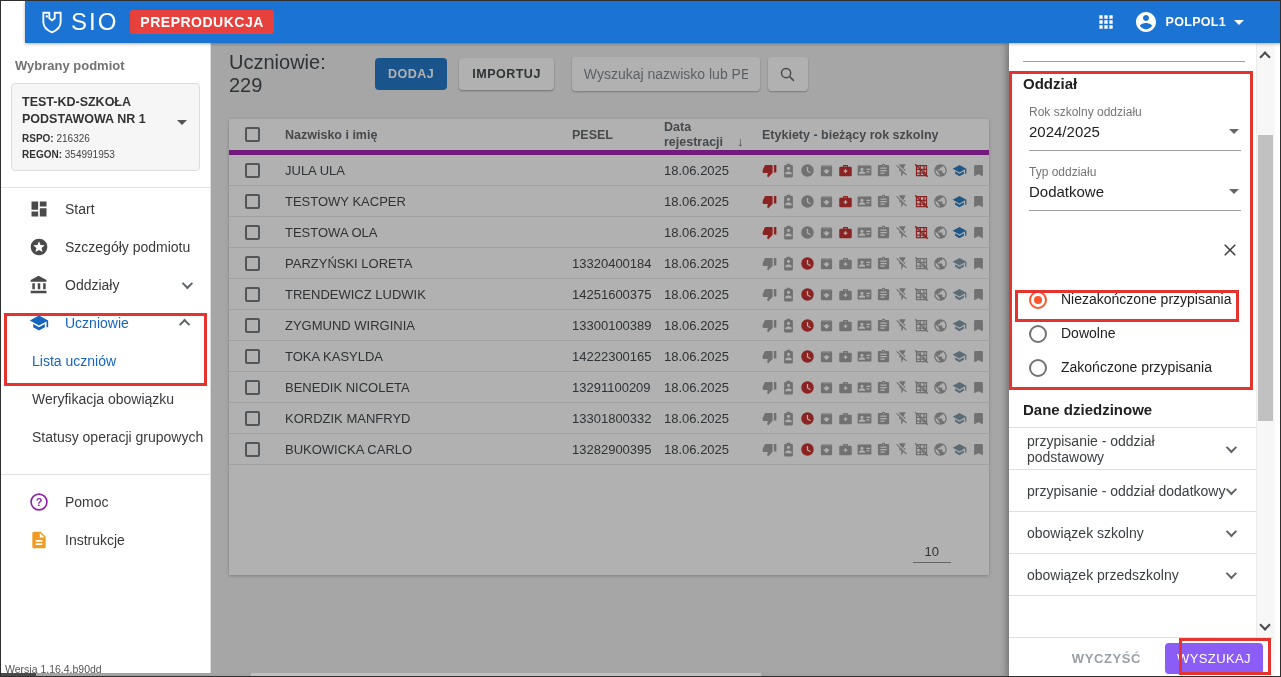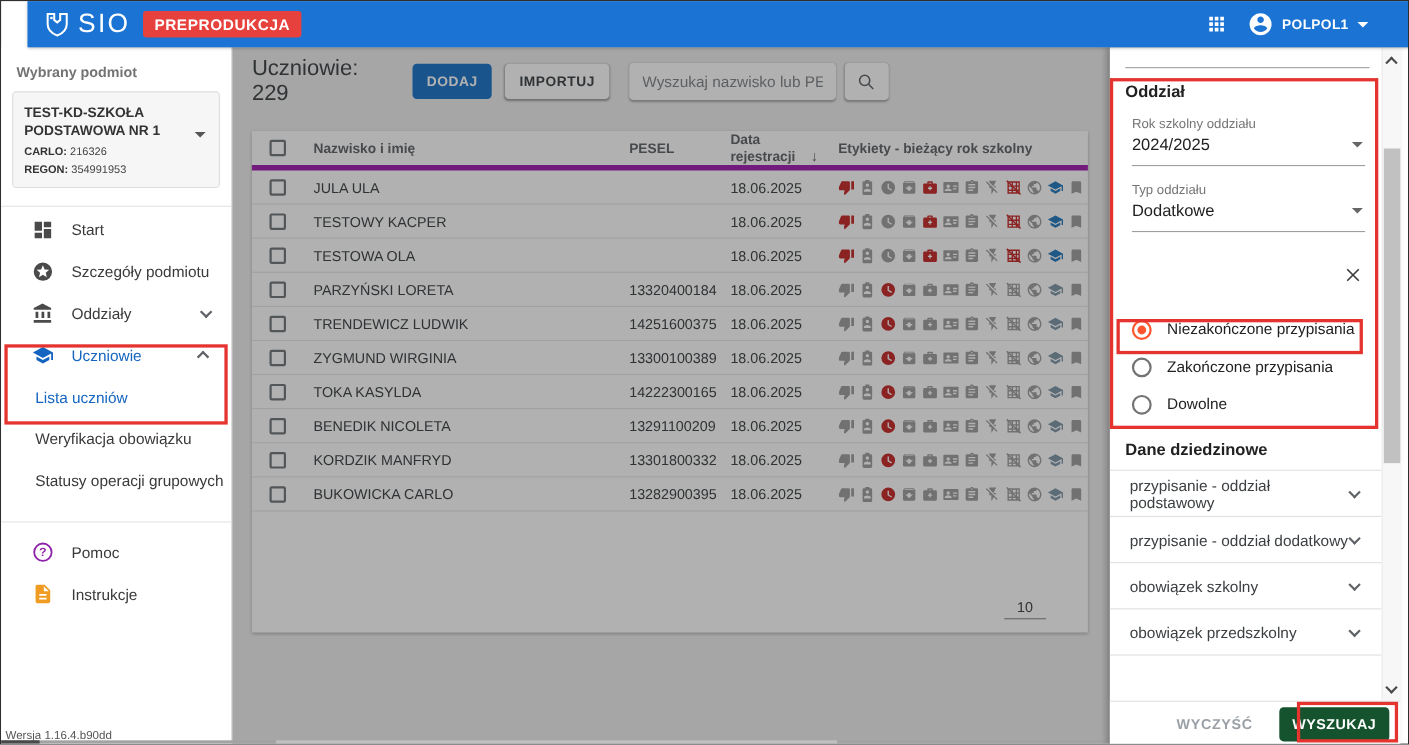--- a/index.html
+++ b/index.html
@@ -89,21 +89,21 @@
   .rcirc { width:18px; height:18px; border:2px solid #737373; border-radius:50%; margin-right:14px; flex:none; position:relative; }
   .radio-row.sel .rcirc { border-color:#fe552e; }
   .radio-row.sel .rcirc::after { content:""; position:absolute; left:3px; top:3px; width:8px; height:8px; border-radius:50%; background:#fe552e; }
   .radio-row span.rlabel { font-size:14px; color:#212121; }
   .p-domain { position:absolute; left:14px; top:358px; font-size:15px; font-weight:bold; color:#212121; }
   .acc-list { position:absolute; left:0; top:384px; width:247px; border-top:1px solid #e0e0e0; }
   .acc { display:flex; align-items:center; height:42px; padding:0 22px 0 18px; border-bottom:1px solid #e0e0e0; font-size:14px; color:#3c4043; cursor:pointer; }
   .acc .mchev { margin-right:0; }
   .p-footer { position:absolute; left:0; bottom:0; width:264px; height:41px; border-top:1px solid #e0e0e0; background:#fff; display:flex; align-items:center; justify-content:flex-end; gap:24px; padding-right:10px; }
   .btn-clear { background:none; border:none; color:#9aa0a6; font-weight:bold; font-size:13px; letter-spacing:.6px; cursor:pointer; }
-  .btn-search { background:#14532d; color:#fff; border:none; border-radius:4px; font-weight:bold; font-size:13px; letter-spacing:.4px; padding:8px 12px; cursor:pointer; }
+  .btn-search { background:#8b5cf6; color:#fff; border:none; border-radius:4px; font-weight:normal; font-size:13px; letter-spacing:.4px; padding:8px 12px; cursor:pointer; }
 
   
   .vscroll { position:absolute; left:247px; top:0; width:17px; height:594px; background:#f7f7f7; border-left:1px solid #ececec; }
   .vs-up, .vs-down { position:absolute; left:4px; width:8px; height:8px; border-right:2px solid #4a4a4a; border-bottom:2px solid #4a4a4a; }
   .vs-up { top:10px; transform:rotate(-135deg); }
   .vs-down { top:578px; transform:rotate(45deg); }
   .vs-thumb { position:absolute; left:1px; top:92px; width:15px; height:286px; background:#c1c1c1; }
 
   
   .ann { position:absolute; border:3px solid #e53430; z-index:30; pointer-events:none; }
@@ -213,21 +213,21 @@
         <span class="user-name">POLPOL1</span>
         <span class="caret"></span>
       </div>
     </div>
   </header>
 
   <aside class="sidebar">
     <div class="sb-label">Wybrany podmiot</div>
     <div class="entity-card">
       <div class="entity-name">TEST-KD-SZKOŁA PODSTAWOWA NR 1</div>
-      <div class="entity-meta"><b>CARLO:</b> <span>216326</span></div>
+      <div class="entity-meta"><b>RSPO:</b> <span>216326</span></div>
       <div class="entity-meta"><b>REGON:</b> <span>354991953</span></div>
       <span class="caret entity-caret"></span>
     </div>
     <div class="sb-div"></div>
     <nav class="menu">
       <div class="mitem">
         <svg>
             <use href="#i-dashboard"></use>
           </svg>
         <span>Start</span>
@@ -789,25 +789,25 @@
           <use href="#i-close"></use>
         </svg></span>
 
     <div class="radios">
       <div class="radio-row sel">
         <span class="rcirc"></span>
         <span class="rlabel">Niezakończone przypisania</span>
       </div>
       <div class="radio-row">
         <span class="rcirc"></span>
-        <span class="rlabel">Zakończone przypisania</span>
+        <span class="rlabel">Dowolne</span>
       </div>
       <div class="radio-row">
         <span class="rcirc"></span>
-        <span class="rlabel">Dowolne</span>
+        <span class="rlabel">Zakończone przypisania</span>
       </div>
     </div>
 
     <div class="p-domain">Dane dziedzinowe</div>
     <div class="acc-list">
 
   <div class="acc">
     <span class="acc-label" style="flex:1">przypisanie - oddział podstawowy</span>
     <span class="mchev down"></span>
   </div>

